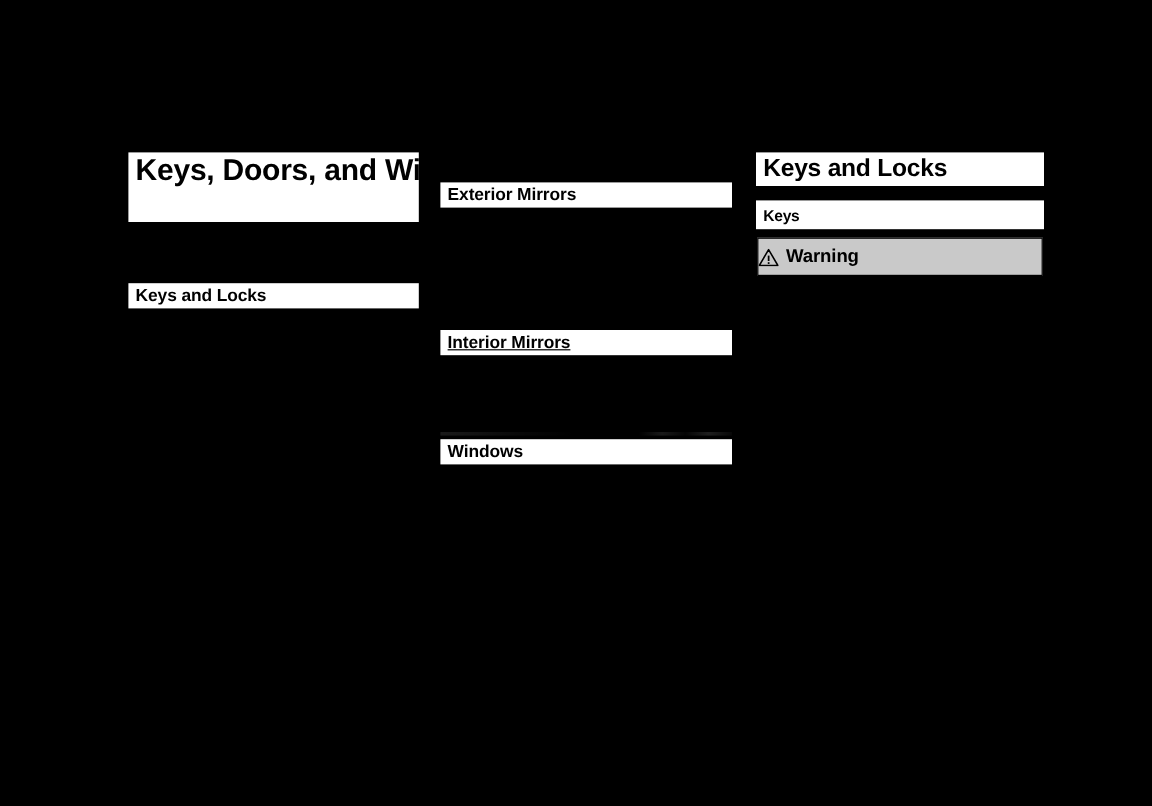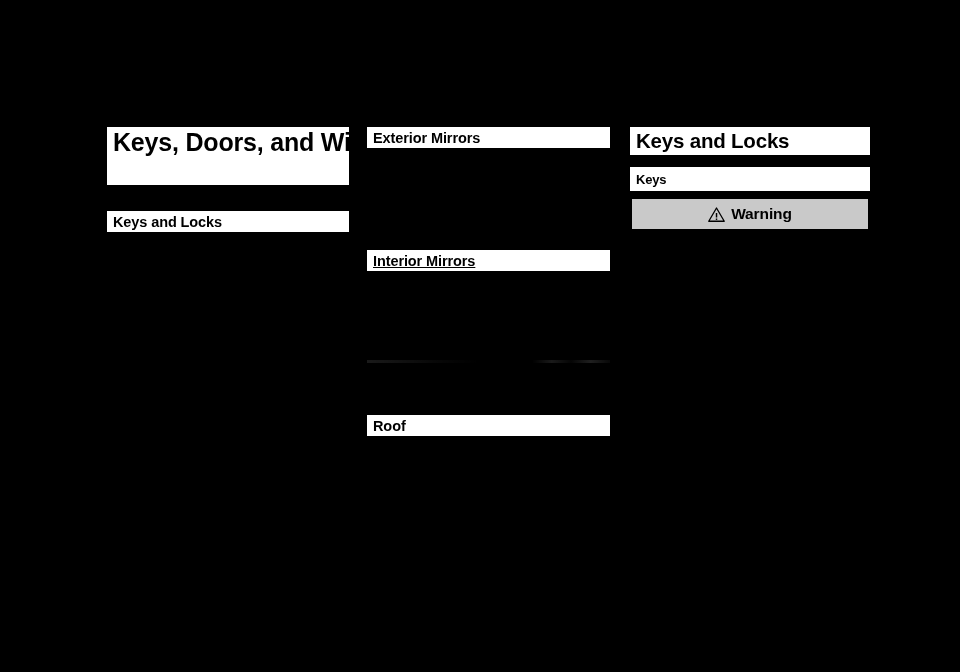--- a/index.html
+++ b/index.html
@@ -45,20 +45,21 @@
     padding-top: 2px;
   }
 
   
   .toc-bar {
     height: 21px;
     font-size: 14.5px;
     font-weight: bold;
     padding-left: 6px;
     letter-spacing: -0.1px;
+    margin-top: 25px;
   }
   .toc-bar.col-left  { left: 107px;  width: 242px; }
   .toc-bar.col-mid   { left: 367px;  width: 243px; }
 
   
   .section-head {
     left: 630px;
     top: 127px;
     width: 240px;
     height: 28px;
@@ -84,21 +85,20 @@
     position: absolute;
     left: 631px;
     top: 198px;
     width: 238px;
     height: 32px;
     background: #c9c9c9;
     border: 1px solid #000000;
     box-sizing: border-box;
     display: flex;
     align-items: center;
-    justify-content: center;
     gap: 6px;
   }
   .warning-box .warn-icon {
     display: block;
     width: 17px;
     height: 15px;
     flex: 0 0 auto;
   }
   .warning-box .warn-label {
     font-size: 15.5px;
@@ -150,26 +150,26 @@
 
 
   <div class="bar toc-bar col-mid" style="top:127px;">
     <span>Exterior Mirrors</span>
   </div>
 
   <div class="bar toc-bar col-mid" style="top:250px;text-decoration:underline;">
     <span>Interior Mirrors</span>
   </div>
 
+  <div class="bar toc-bar col-mid" style="top:341px;">
+    <span>Windows</span>
+  </div>
 
   <div class="artifact"></div>
 
-  <div class="bar toc-bar col-mid" style="top:415px;">
-    <span>Roof</span>
-  </div>
 
   <div class="bar section-head">
     <span>Keys and Locks</span>
   </div>
 
   <div class="bar subsection-head">
     <span>Keys</span>
   </div>
 
   <div class="warning-box">

